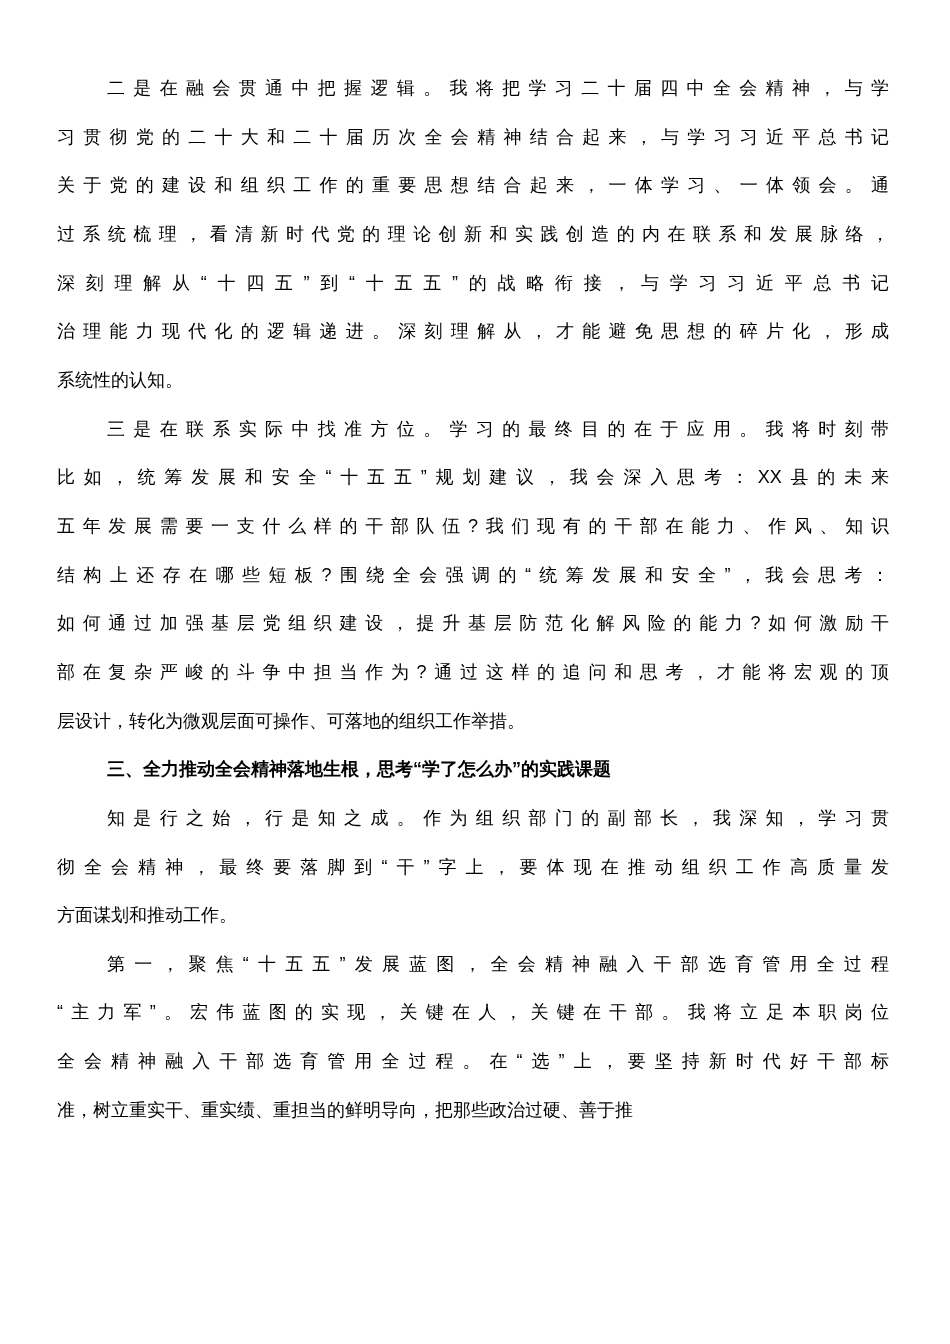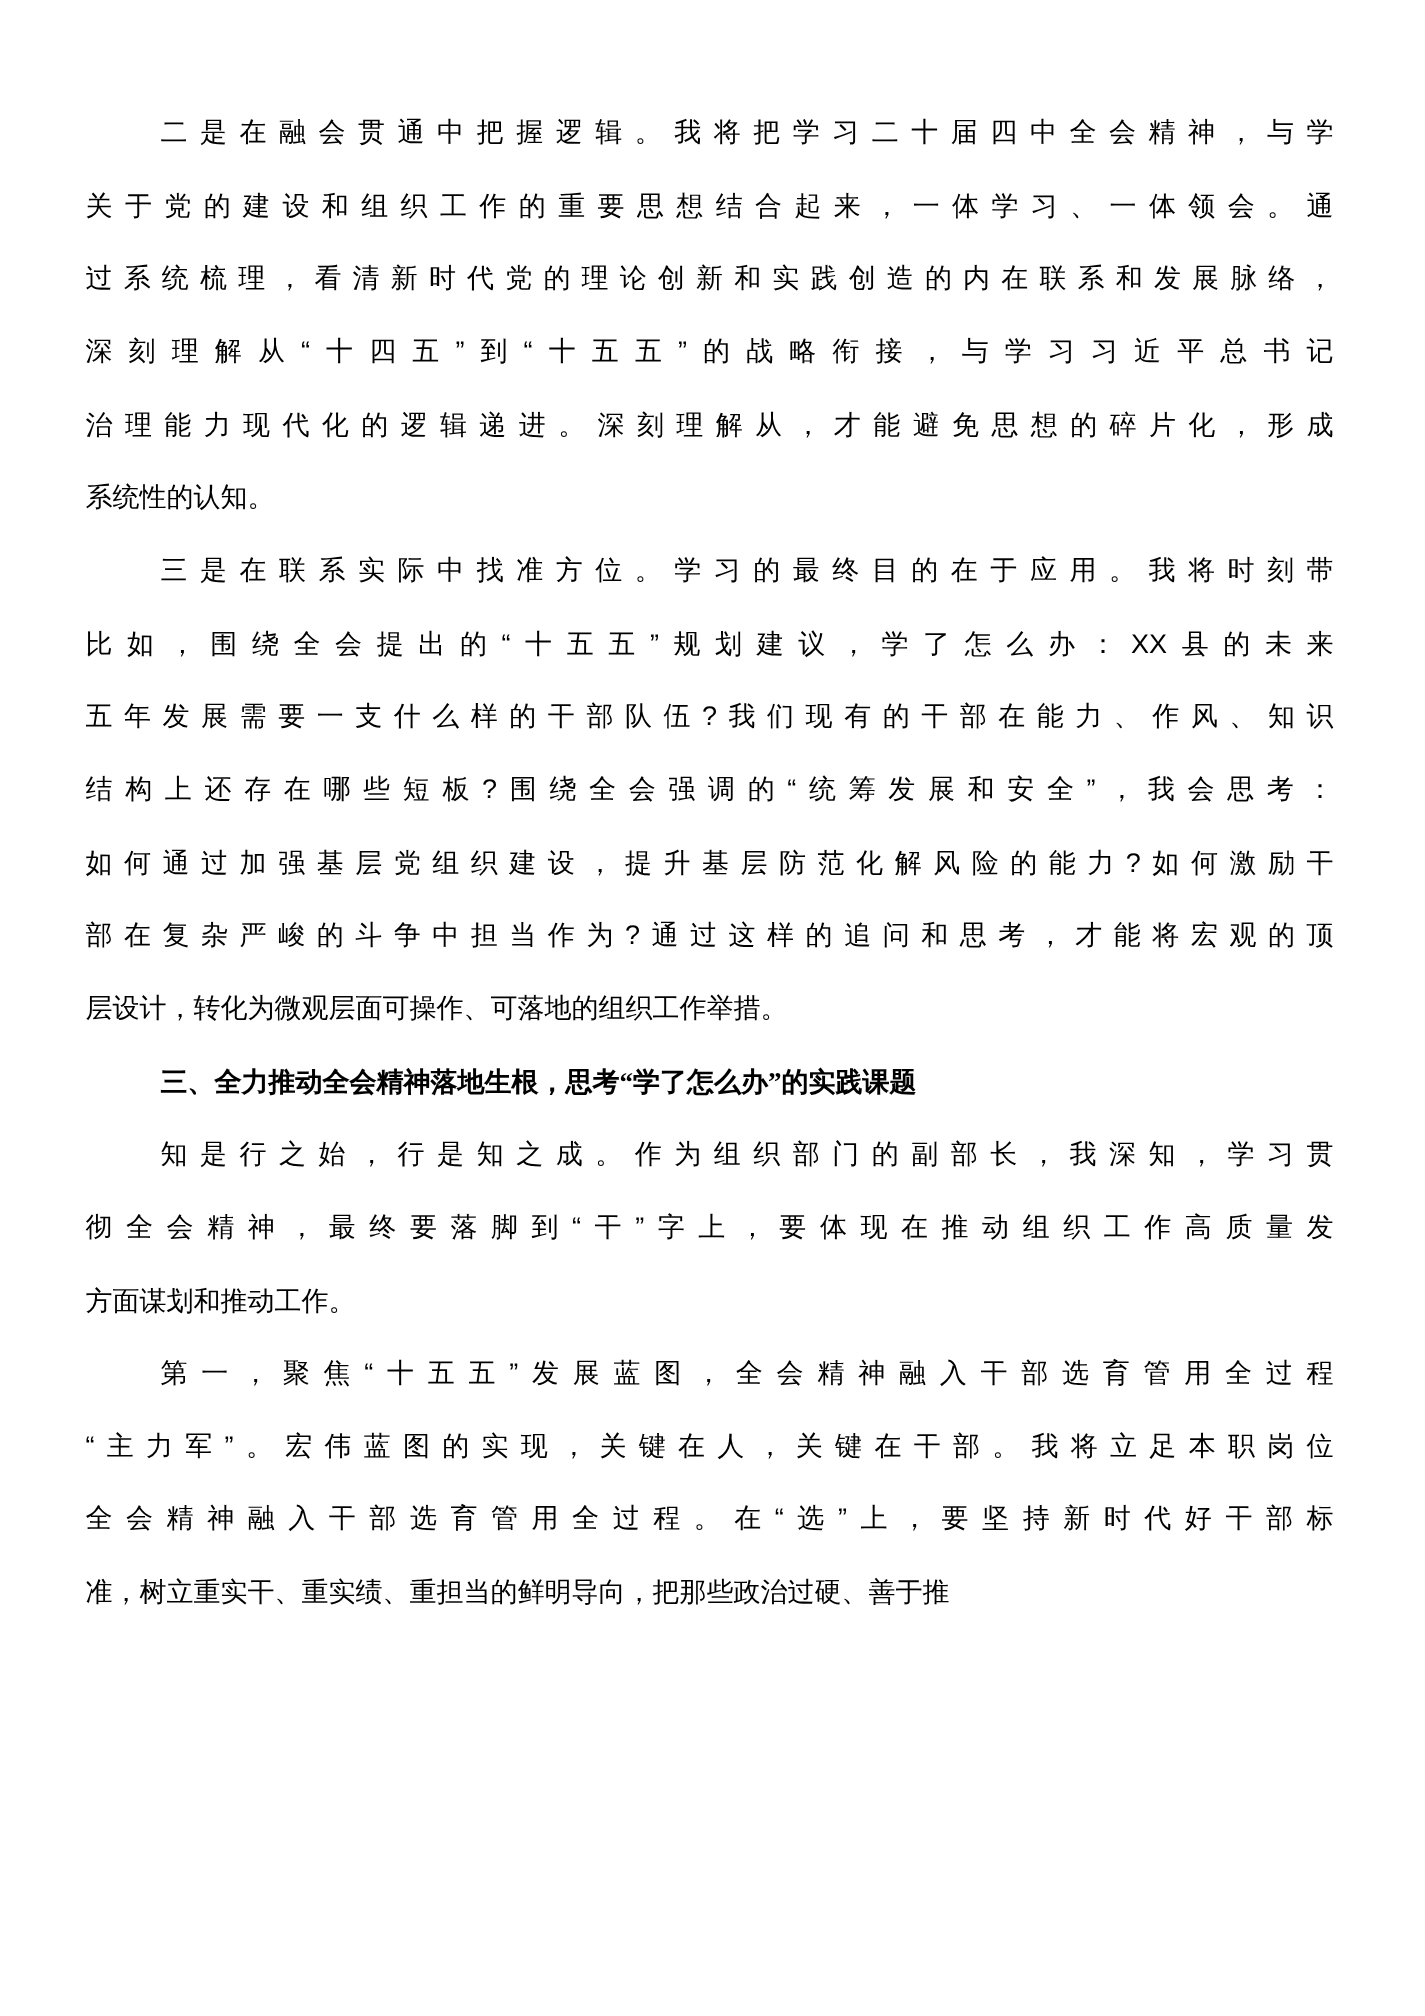--- a/index.html
+++ b/index.html
@@ -32,35 +32,35 @@
     text-justify: inter-ideograph;
   }
   .line.para-end {
     text-align-last: left;
   }
   .line.indent {
     text-indent: 50px;
   }
   .line.heading {
     font-weight: bold;
-    font-family: Liberation Serif, serif;
   }
 </style>
 </head>
 <body style="background: rgb(255, 255, 255);">
 
 <div id="doc" style="color: rgb(0, 0, 0);">
     <div class="line indent">二是在融会贯通中把握逻辑。我将把学习二十届四中全会精神，与学</div>
+    <div class="line">习贯彻党的二十大和二十届历次全会精神结合起来，与学习习近平总书记</div>
     <div class="line">关于党的建设和组织工作的重要思想结合起来，一体学习、一体领会。通</div>
     <div class="line">过系统梳理，看清新时代党的理论创新和实践创造的内在联系和发展脉络，</div>
     <div class="line">深刻理解从“十四五”到“十五五”的战略衔接，与学习习近平总书记</div>
     <div class="line">治理能力现代化的逻辑递进。深刻理解从，才能避免思想的碎片化，形成</div>
     <div class="line para-end">系统性的认知。</div>
     <div class="line indent">三是在联系实际中找准方位。学习的最终目的在于应用。我将时刻带</div>
-    <div class="line">比如，围绕全会提出的“十五五”规划建议，学了怎么办：XX县的未来</div>
+    <div class="line">比如，统筹发展和安全“十五五”规划建议，我会深入思考：XX县的未来</div>
     <div class="line">五年发展需要一支什么样的干部队伍?我们现有的干部在能力、作风、知识</div>
     <div class="line">结构上还存在哪些短板?围绕全会强调的“统筹发展和安全”，我会思考：</div>
     <div class="line">如何通过加强基层党组织建设，提升基层防范化解风险的能力?如何激励干</div>
     <div class="line">部在复杂严峻的斗争中担当作为?通过这样的追问和思考，才能将宏观的顶</div>
     <div class="line para-end">层设计，转化为微观层面可操作、可落地的组织工作举措。</div>
     <div class="line indent para-end heading">三、全力推动全会精神落地生根，思考“学了怎么办”的实践课题</div>
     <div class="line indent">知是行之始，行是知之成。作为组织部门的副部长，我深知，学习贯</div>
     <div class="line">彻全会精神，最终要落脚到“干”字上，要体现在推动组织工作高质量发</div>
     <div class="line para-end">方面谋划和推动工作。</div>
     <div class="line indent">第一，聚焦“十五五”发展蓝图，全会精神融入干部选育管用全过程</div>

